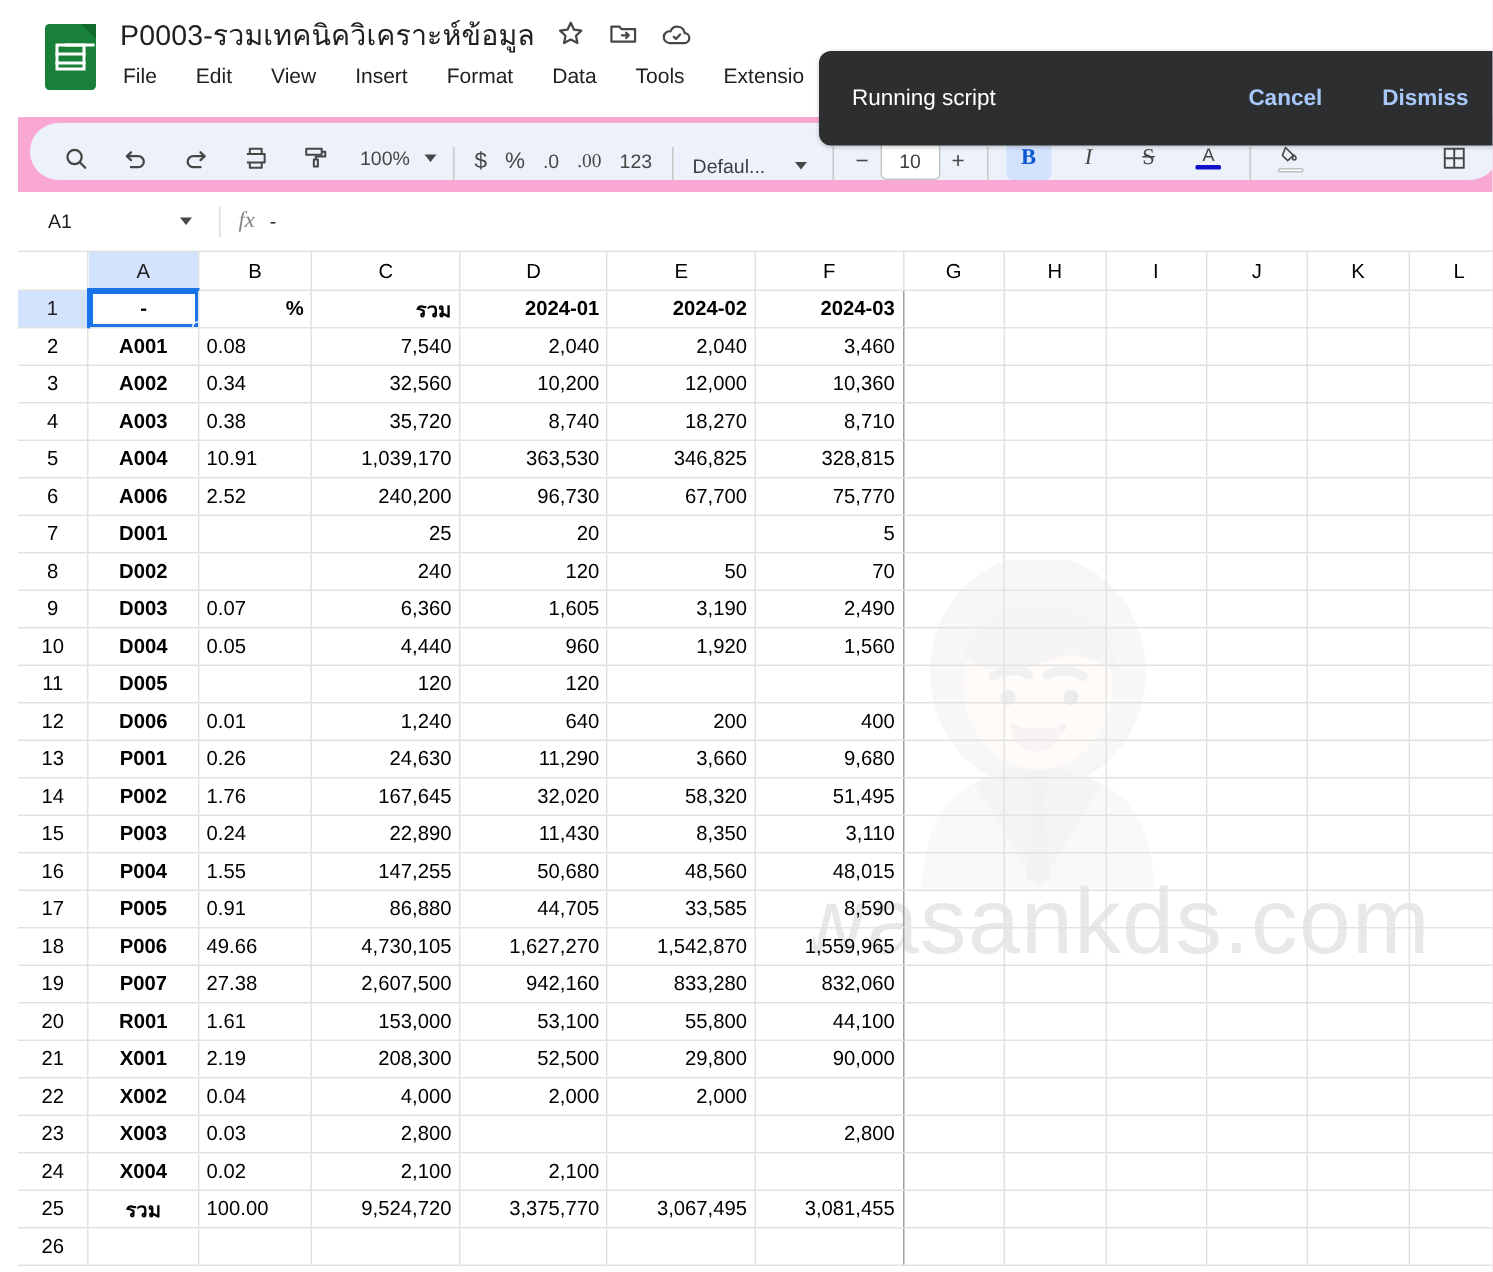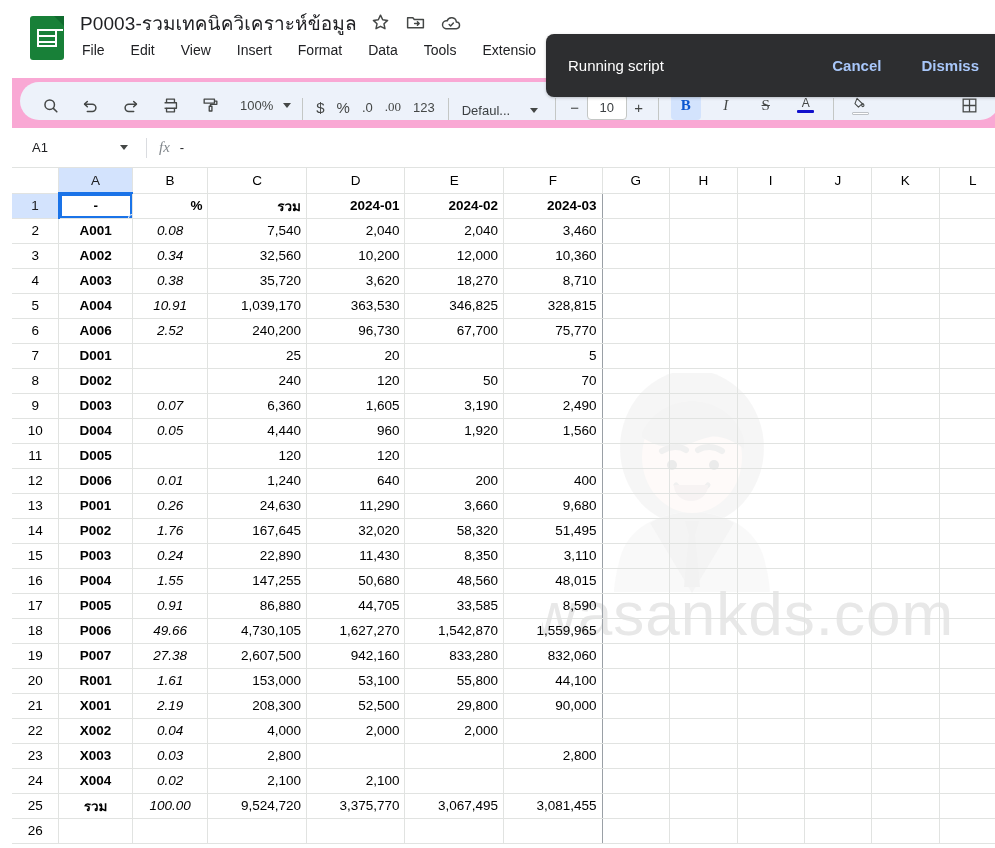--- a/index.html
+++ b/index.html
@@ -118,21 +118,21 @@
     height:22px; border-bottom:1px solid #c4c7c5; cursor:pointer;
   }
   th.colhead.sel{ background:#d3e3fd; color:#202124; border-bottom:2px solid #1a73e8; }
   th.corner{ background:#f8f9fa; border-right:1px solid #c4c7c5; border-bottom:1px solid #c4c7c5; width:48px;}
   td.rowhead{
     background:#f8f9fa; color:#3c4043; font-size:12.5px; text-align:center; width:48px;
     border-right:1px solid #c4c7c5; cursor:pointer;
   }
   td.rowhead.sel{ background:#d3e3fd; color:#202124; border-right:2px solid #1a73e8; font-weight:400;}
   .c-a{ color:#0b5d17; font-weight:bold; text-align:center; }
-  .c-b{ color:#1111cc; text-align:center;font-style:italic; }
+  .c-b{ color:#1111cc; text-align:left; }
   .c-num{ color:#000; text-align:right; }
   .hdr{ color:#1111cc; font-weight:bold; text-align:right; }
   .hdr-c{ color:#1111cc; font-weight:bold; text-align:center; }
   .bordered-right{ border-right:1px solid #9aa0a6 !important; }
   td.selcell{
     position:relative; background:#fff;
     box-shadow: inset 0 0 0 2px #1a73e8;
   }
   .fillhandle{
     position:absolute; right:-4px; bottom:-4px; width:8px; height:8px;
@@ -401,21 +401,21 @@
             <td></td>
             <td></td>
             <td></td>
             <td></td>
           </tr>
           <tr>
             <td class="rowhead">4</td>
             <td class="c-a">A003</td>
             <td class="c-b">0.38</td>
             <td class="c-num">35,720</td>
-            <td class="c-num">3,620</td>
+            <td class="c-num">8,740</td>
             <td class="c-num">18,270</td>
             <td class="c-num bordered-right">8,710</td>
             <td></td>
             <td></td>
             <td></td>
             <td></td>
             <td></td>
             <td></td>
           </tr>
           <tr>

